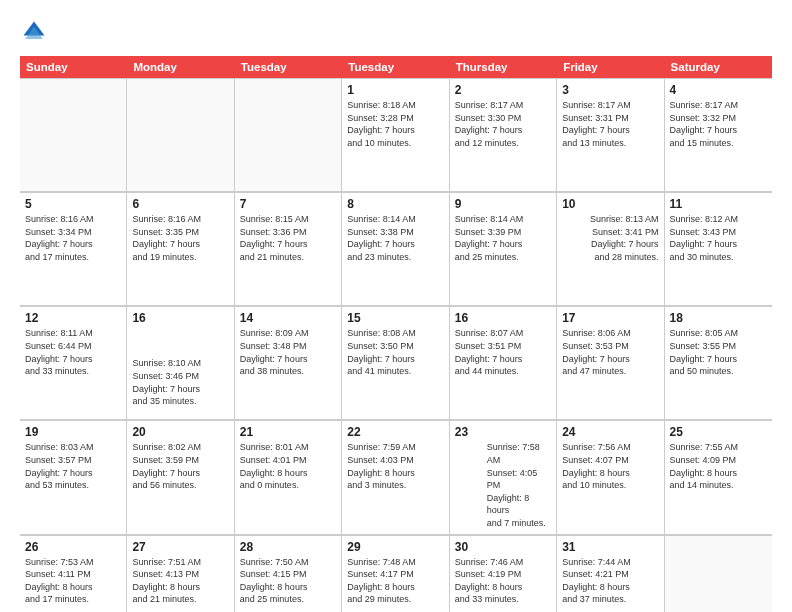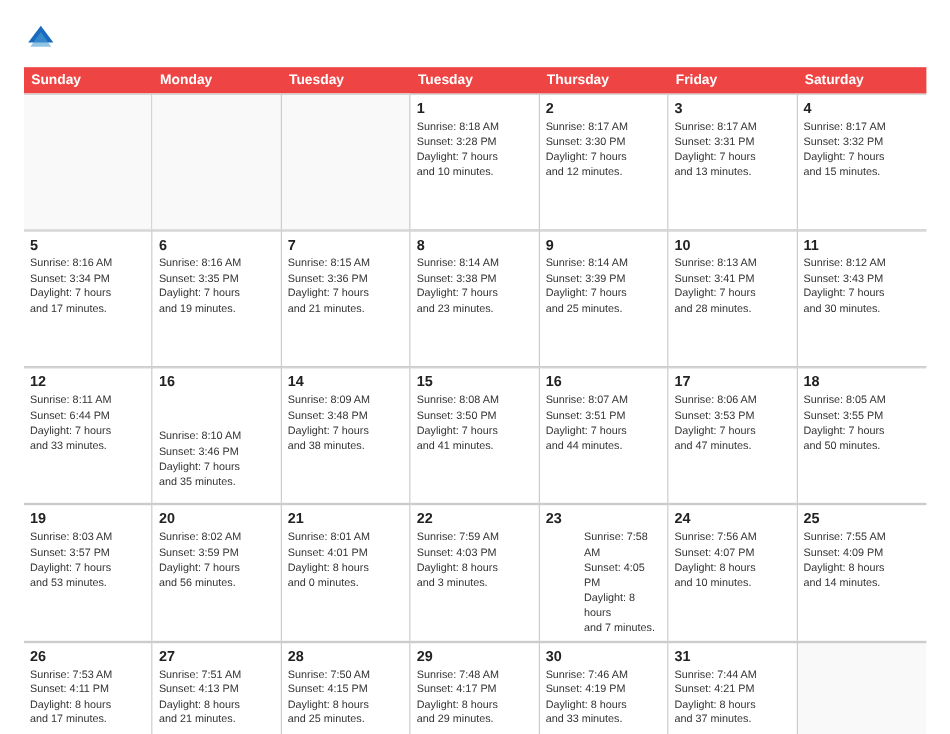--- a/index.html
+++ b/index.html
@@ -214,21 +214,21 @@
           </div>
           <div class="cal-cell">
             <span class="day-num">9</span>
             <div class="cell-info" style="white-space: pre-line;">Sunrise: 8:14 AM
 Sunset: 3:39 PM
 Daylight: 7 hours
 and 25 minutes.</div>
           </div>
           <div class="cal-cell">
             <span class="day-num">10</span>
-            <div class="cell-info" style="white-space: pre-line;">Sunrise: 8:13 AM
+            <div class="cell-info" style="white-space: pre-line; text-align: right;">Sunrise: 8:13 AM
 Sunset: 3:41 PM
 Daylight: 7 hours
 and 28 minutes.</div>
           </div>
           <div class="cal-cell">
             <span class="day-num">11</span>
             <div class="cell-info" style="white-space: pre-line;">Sunrise: 8:12 AM
 Sunset: 3:43 PM
 Daylight: 7 hours
 and 30 minutes.</div>

